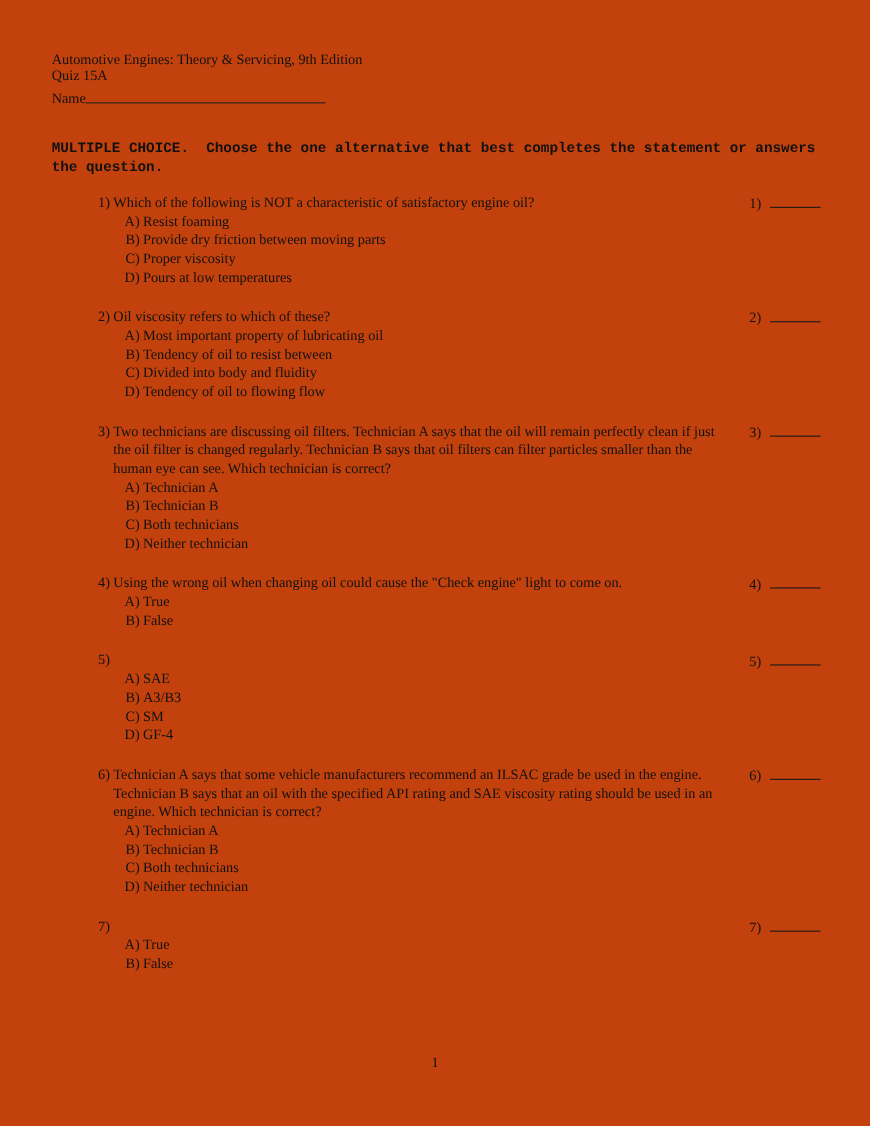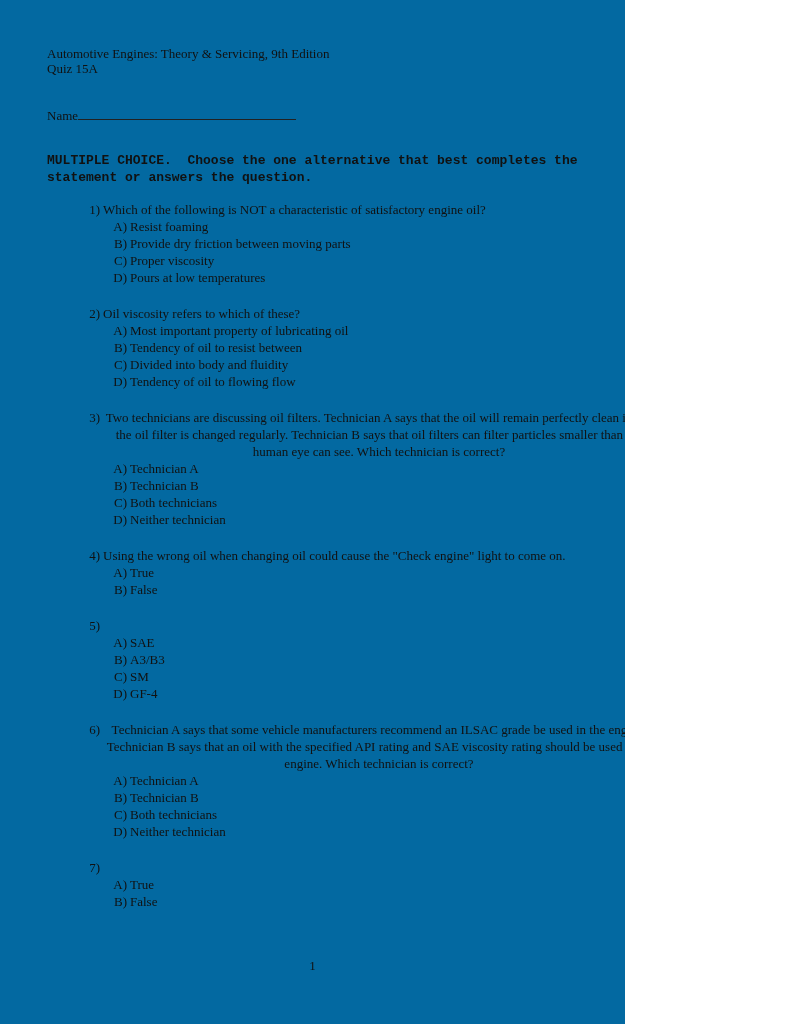--- a/index.html
+++ b/index.html
@@ -9,33 +9,33 @@
   }
   body {
     width: 791px;
     height: 1024px;
     font-family: "Liberation Serif", "DejaVu Serif", serif;
     font-size: 13px;
     color: #111111;
   }
   .page {
     position: relative;
-    width: 625px;
+    width: 791px;
     height: 1024px;
-    background: #0369a1;
+    background: #c2410c;
     overflow: hidden;
   }
   .content {
     padding: 46px 45px 0 47px;
   }
   .doc-header div {
     line-height: 15px;
   }
   .name-row {
-    margin-top: 30px;
+    margin-top: 4px;
     line-height: 17px;
   }
   .name-line {
     display: inline-block;
     width: 218px;
     height: 13px;
     border-bottom: 1.2px solid #222222;
     vertical-align: baseline;
   }
   .instructions {
@@ -64,21 +64,20 @@
   }
   .q-num {
     flex: 0 0 25px;
     width: 25px;
     text-align: right;
     white-space: nowrap;
   }
   .q-text {
     margin-left: 3px;
     max-width: 552px;
-    text-align: center;
   }
   .option {
     display: flex;
   }
   .opt-letter {
     flex: 0 0 52px;
     width: 52px;
     text-align: right;
     white-space: nowrap;
   }

